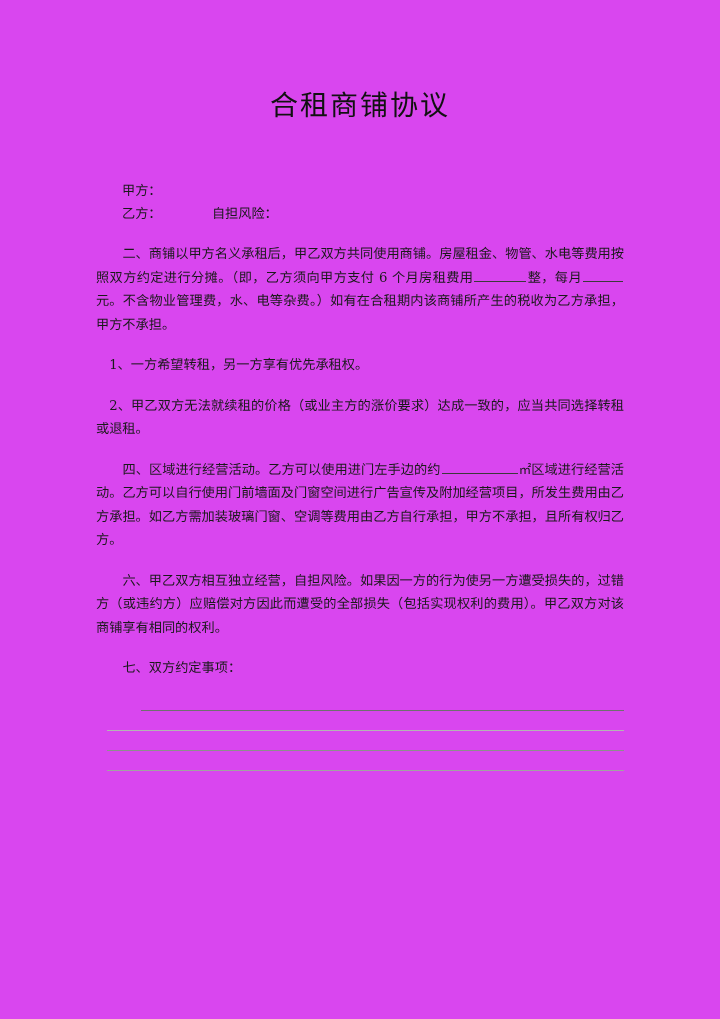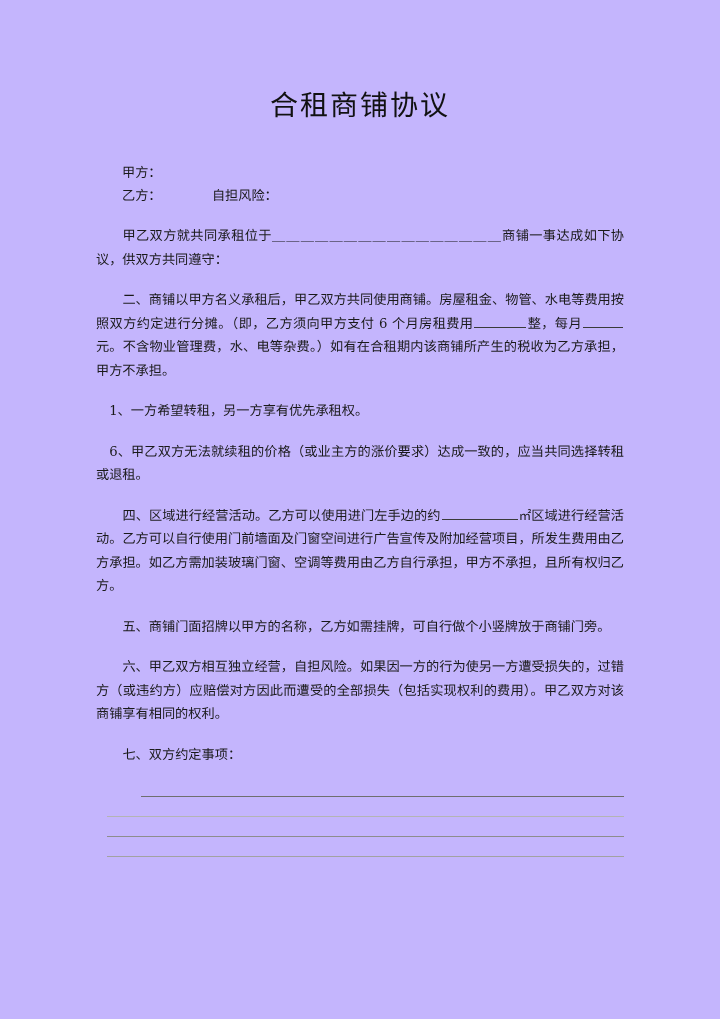--- a/index.html
+++ b/index.html
@@ -17,21 +17,21 @@
     color: #1a1a1a;
     -webkit-font-smoothing: antialiased;
   }
 
   .page {
     position: absolute;
     left: 0;
     top: 0;
     width: 720px;
     height: 1019px;
-    background: #c4b5fd;
+    background: #d946ef;
     box-sizing: border-box;
     padding: 0;
   }
 
   .doc-body {
     position: absolute;
     left: 96px;
     top: 0;
     width: 528px;
   }
@@ -42,21 +42,21 @@
     text-align: center;
     font-size: 28px;
     font-weight: 400;
     letter-spacing: 2px;
     line-height: 1.25;
     color: #111111;
     font-family: "DejaVu Serif", "Liberation Serif", serif;
   }
 
   .party-block {
-    margin-top: 38px;
+    margin-top: 56px;
     font-size: 13.2px;
     line-height: 1.75;
   }
   .party-line {
     display: block;
     padding-left: 26px;
     white-space: pre;
   }
 
   .para {
@@ -119,33 +119,31 @@
 <div class="page">
   <div class="doc-body">
 
     <h1 class="doc-title">合租商铺协议</h1>
 
     <div class="party-block">
       <span class="party-line">甲方：</span>
       <span class="party-line"><span>乙方：</span>&nbsp;&nbsp;&nbsp;&nbsp;&nbsp;&nbsp;&nbsp;&nbsp;&nbsp;&nbsp;&nbsp;&nbsp;<span>自担风险：</span></span>
     </div>
 
-    <p class="para"><span>甲乙双方就共同承租位于</span><span class="blank-dash">＿＿＿＿＿＿＿＿＿＿＿＿＿＿＿＿</span><span>商铺一事达成如下协议，供双方共同遵守：</span></p>
 
 
     <p class="para"><span>二、商铺以甲方名义承租后，甲乙双方共同使用商铺。房屋租金、物管、水电等费用按照双方约定进行分摊。（即，乙方须向甲方支付 6 个月房租费用</span><span class="blank-rule w1"></span><span>整，每月</span><span class="blank-rule w2"></span><span>元。不含物业管理费，水、电等杂费。）如有在合租期内该商铺所产生的税收为乙方承担，甲方不承担。</span></p>
 
 
     <p class="para sub">1、一方希望转租，另一方享有优先承租权。</p>
 
-    <p class="para sub">6、甲乙双方无法就续租的价格（或业主方的涨价要求）达成一致的，应当共同选择转租或退租。</p>
+    <p class="para sub">2、甲乙双方无法就续租的价格（或业主方的涨价要求）达成一致的，应当共同选择转租或退租。</p>
 
     <p class="para"><span>四、区域进行经营活动。乙方可以使用进门左手边的约</span><span class="blank-rule w3"></span><span class="sq">㎡</span><span>区域进行经营活动。乙方可以自行使用门前墙面及门窗空间进行广告宣传及附加经营项目，所发生费用由乙方承担。如乙方需加装玻璃门窗、空调等费用由乙方自行承担，甲方不承担，且所有权归乙方。</span></p>
 
-    <p class="para">五、商铺门面招牌以甲方的名称，乙方如需挂牌，可自行做个小竖牌放于商铺门旁。</p>
 
     <p class="para">六、甲乙双方相互独立经营，自担风险。如果因一方的行为使另一方遭受损失的，过错方（或违约方）应赔偿对方因此而遭受的全部损失（包括实现权利的费用）。甲乙双方对该商铺享有相同的权利。</p>
 
     <p class="para">七、双方约定事项：</p>
 
     <div class="lines-block">
       <div class="rule-line l1"></div>
       <div class="rule-line l2"></div>
       <div class="rule-line l3"></div>
       <div class="rule-line l4"></div>

